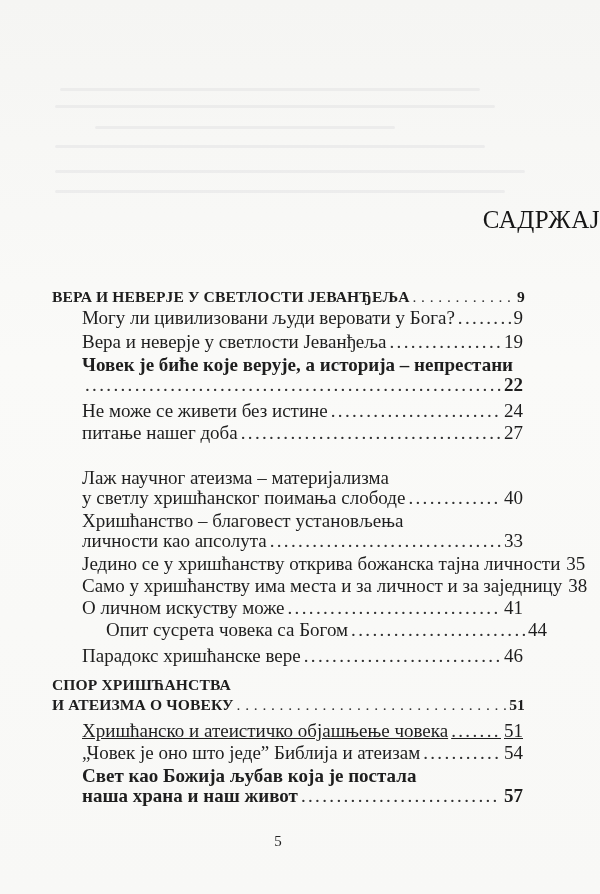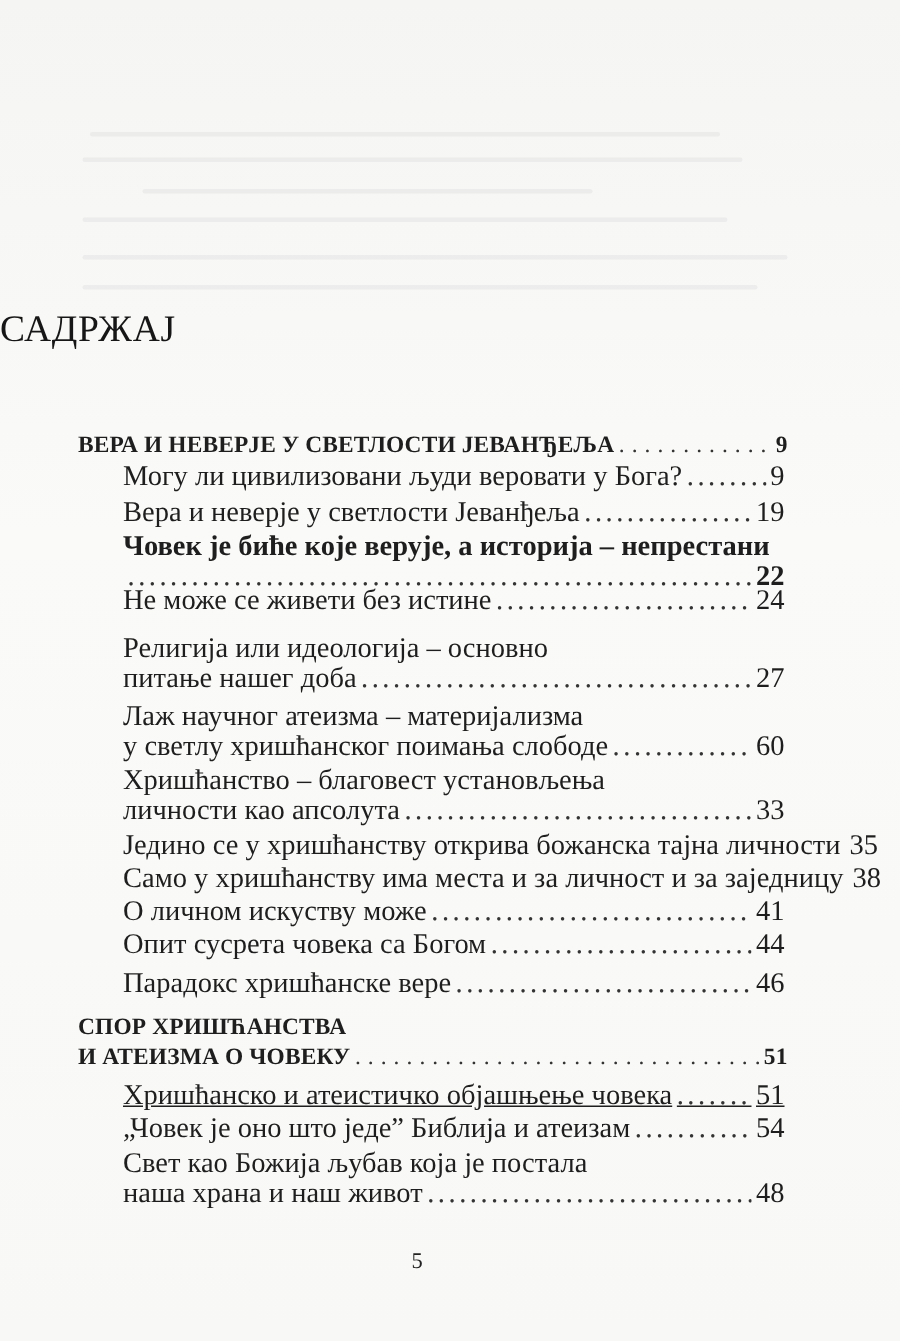--- a/index.html
+++ b/index.html
@@ -6,21 +6,21 @@
   body {
     width: 600px; height: 894px; overflow: hidden;
     background: #f7f7f5;
     position: relative;
     font-family: "DejaVu Serif", "Liberation Serif", serif;
     color: #1e1e1e;
   }
   .page { position: absolute; inset: 0; background: linear-gradient(180deg,#f5f5f3 0%, #fafaf8 40%, #f8f8f6 100%); }
   .ghost { position: absolute; left: 55px; width: 470px; height: 3px; background: rgba(200,200,205,0.22); border-radius: 2px; }
   .title {
-    position: absolute; top: 206px; left: 0; width: 600px; text-align: left;
+    position: absolute; top: 206px; left: 0; width: 600px; text-align: right;
     font-family: "Liberation Serif", serif; font-size: 25px; letter-spacing: 0.5px; color: #161616;
   }
   .toc { position: absolute; left: 0; top: 0; width: 600px; }
   .entry { position: absolute; font-family: "Liberation Serif", serif; font-size: 19px; line-height: 19.5px; }
   .entry.sec { left: 52px; width: 473px; font-size: 15.6px; font-weight: bold; letter-spacing: 0.1px; }
   .entry.sub { left: 82px; width: 441px; }
   .line { display: flex; align-items: baseline; white-space: nowrap; }
   .line .txt { flex: 0 0 auto; }
   .line .dots { flex: 1 1 auto; overflow: hidden; margin: 0 3px; letter-spacing: 2.6px; color: #333; font-weight: normal; }
   .line .dots::before { content: ". . . . . . . . . . . . . . . . . . . . . . . . . . . . . . . . . . . . . . . . . . . . . . . . . . . . . . . . . . . . . . . . . . . . . . . . . . . . . . . . . . . . . . . . . ."; letter-spacing: -1.2px; }
@@ -74,47 +74,44 @@
     <div class="entry sub" style="top:355px;font-weight:bold;">
       <div class="line">
           <span class="txt">Човек је биће које верује, а историја – непрестани</span>
         </div>
       <div class="line">
         <span class="dots"></span>
         <span class="pg">22</span>
       </div>
     </div>
 
-    <div class="entry sub" style="top:391px;">
+    <div class="entry sub" style="top:401px;">
       <div class="line">
         <span class="txt">Не може се живети без истине</span>
         <span class="dots"></span>
         <span class="pg">24</span>
       </div>
     </div>
 
     <div class="entry sub" style="top:423px;">
       <div class="line">
-          <span class="txt">Религија или идеологија – основно</span>
-        </div>
-      <div class="line">
         <span class="txt">питање нашег доба</span>
         <span class="dots"></span>
         <span class="pg">27</span>
       </div>
     </div>
 
     <div class="entry sub" style="top:468px;">
       <div class="line">
           <span class="txt">Лаж научног атеизма – материјализма</span>
         </div>
       <div class="line">
         <span class="txt">у светлу хришћанског поимања слободе</span>
         <span class="dots"></span>
-        <span class="pg">60</span>
+        <span class="pg">40</span>
       </div>
     </div>
 
     <div class="entry sub" style="top:511px;">
       <div class="line">
           <span class="txt">Хришћанство – благовест установљења</span>
         </div>
       <div class="line">
         <span class="txt">личности као апсолута</span>
         <span class="dots"></span>
@@ -139,21 +136,21 @@
     </div>
 
     <div class="entry sub" style="top:598px;">
       <div class="line">
         <span class="txt">О личном искуству може</span>
         <span class="dots"></span>
         <span class="pg">41</span>
       </div>
     </div>
 
-    <div class="entry sub" style="top:620px;">
+    <div class="entry sub" style="top:620px;margin-left:24px;">
       <div class="line">
         <span class="txt">Опит сусрета човека са Богом</span>
         <span class="dots"></span>
         <span class="pg">44</span>
       </div>
     </div>
 
     <div class="entry sub" style="top:646px;">
       <div class="line">
         <span class="txt">Парадокс хришћанске вере</span>
@@ -182,27 +179,27 @@
     </div>
 
     <div class="entry sub" style="top:743px;">
       <div class="line">
         <span class="txt">„Човек је оно што једе” Библија и атеизам</span>
         <span class="dots"></span>
         <span class="pg">54</span>
       </div>
     </div>
 
-    <div class="entry sub" style="top:766px;">
+    <div class="entry sub" style="top:766px;font-weight:bold;">
       <div class="line">
           <span class="txt">Свет као Божија љубав која је постала</span>
         </div>
       <div class="line">
         <span class="txt">наша храна и наш живот</span>
         <span class="dots"></span>
-        <span class="pg">48</span>
+        <span class="pg">57</span>
       </div>
     </div>
 
   </div>
 
   <div class="pagenum">5</div>
 </div>
 
 </body></html>

